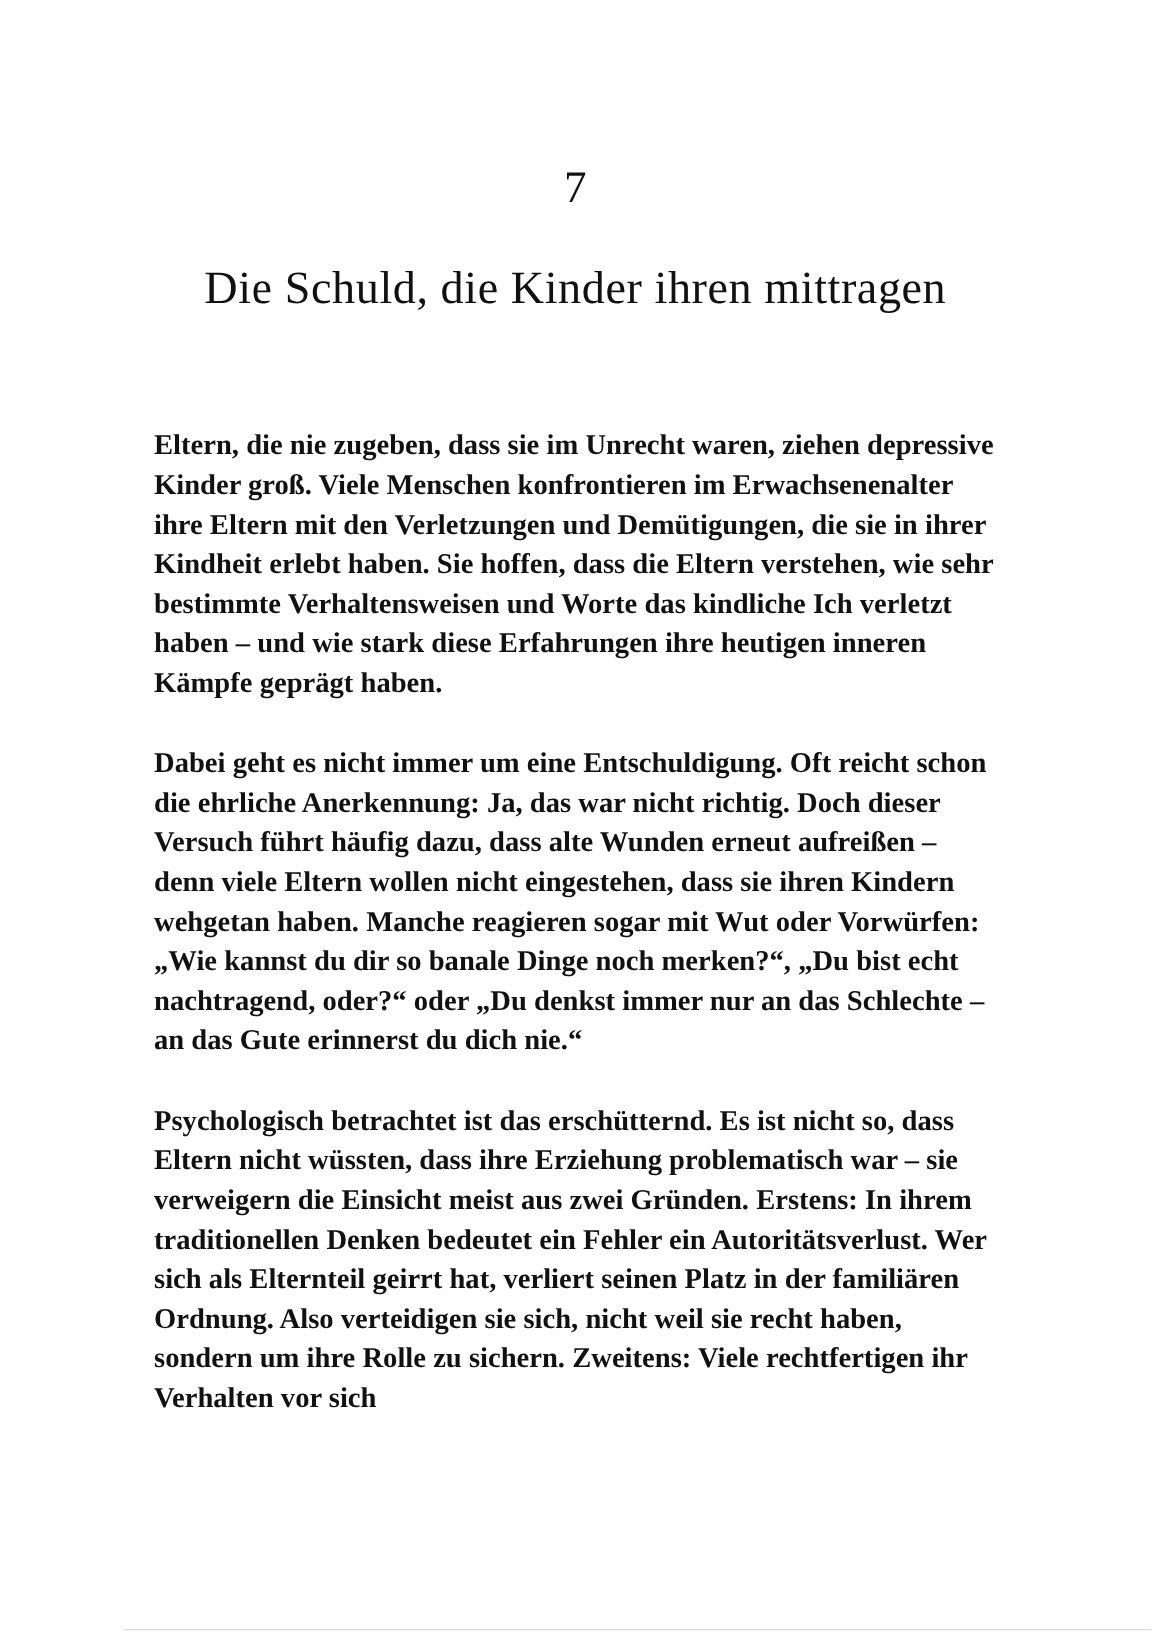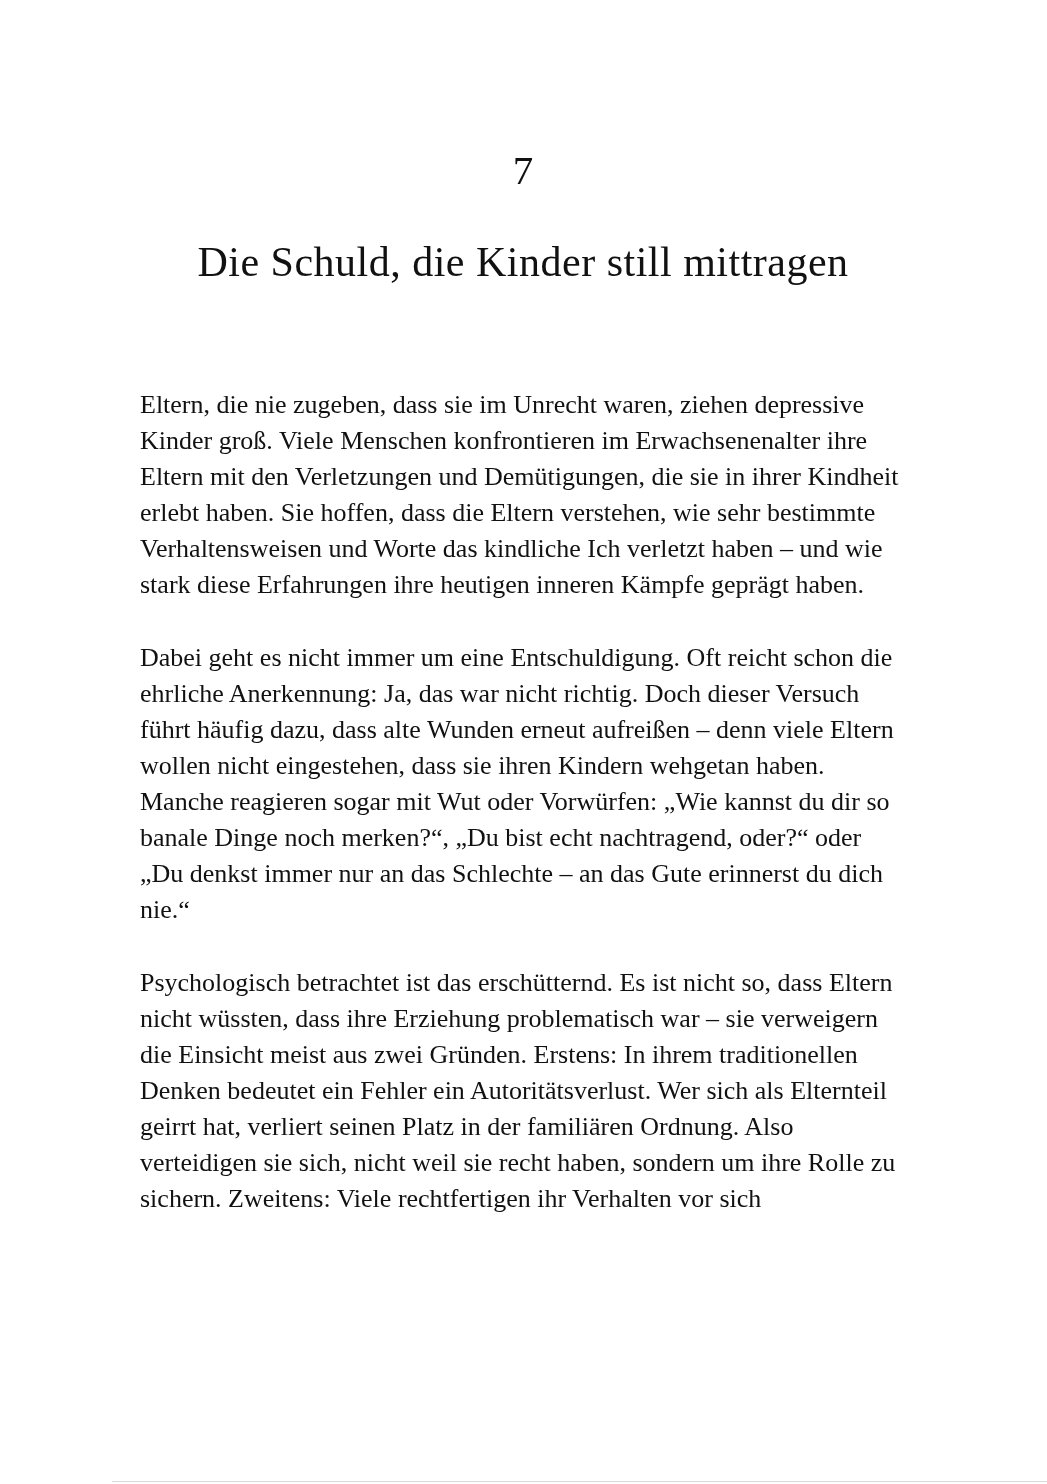--- a/index.html
+++ b/index.html
@@ -40,40 +40,40 @@
     letter-spacing: 0.5px;
     color: #111111;
   }
   .body-text {
     margin-top: 100px;
   }
   .body-text p {
     margin: 0 0 37px 0;
     font-size: 26px;
     line-height: 36px;
-    font-weight: 400;
+    font-weight: 700;
     color: #111111;
     text-align: left;
   }
   .page-bottom-rule {
     position: absolute;
     left: 112px;
     right: 0;
     bottom: 2px;
     height: 0;
     border-top: 1px solid #d9d9d9;
   }
 </style>
 </head>
 <body>
 
 <div class="page">
   <div class="content">
     <div class="chapter-number">7</div>
-    <h1 class="chapter-title" style="margin-bottom:0;">Die Schuld, die Kinder still mittragen</h1>
+    <h1 class="chapter-title" style="margin-bottom:0;">Die Schuld, die Kinder ihren mittragen</h1>
     <div class="body-text">
       <p>Eltern, die nie zugeben, dass sie im Unrecht waren, ziehen depressive Kinder groß. Viele Menschen konfrontieren im Erwachsenenalter ihre Eltern mit den Verletzungen und Demütigungen, die sie in ihrer Kindheit erlebt haben. Sie hoffen, dass die Eltern verstehen, wie sehr bestimmte Verhaltensweisen und Worte das kindliche Ich verletzt haben – und wie stark diese Erfahrungen ihre heutigen inneren Kämpfe geprägt haben.</p>
       <p>Dabei geht es nicht immer um eine Entschuldigung. Oft reicht schon die ehrliche Anerkennung: Ja, das war nicht richtig. Doch dieser Versuch führt häufig dazu, dass alte Wunden erneut aufreißen – denn viele Eltern wollen nicht eingestehen, dass sie ihren Kindern wehgetan haben. Manche reagieren sogar mit Wut oder Vorwürfen: „Wie kannst du dir so banale Dinge noch merken?“, „Du bist echt nachtragend, oder?“ oder „Du denkst immer nur an das Schlechte – an das Gute erinnerst du dich nie.“</p>
       <p>Psychologisch betrachtet ist das erschütternd. Es ist nicht so, dass Eltern nicht wüssten, dass ihre Erziehung problematisch war – sie verweigern die Einsicht meist aus zwei Gründen. Erstens: In ihrem traditionellen Denken bedeutet ein Fehler ein Autoritätsverlust. Wer sich als Elternteil geirrt hat, verliert seinen Platz in der familiären Ordnung. Also verteidigen sie sich, nicht weil sie recht haben, sondern um ihre Rolle zu sichern. Zweitens: Viele rechtfertigen ihr Verhalten vor sich</p>
     </div>
   </div>
   <div class="page-bottom-rule"></div>
 </div>
 
 </body></html>

